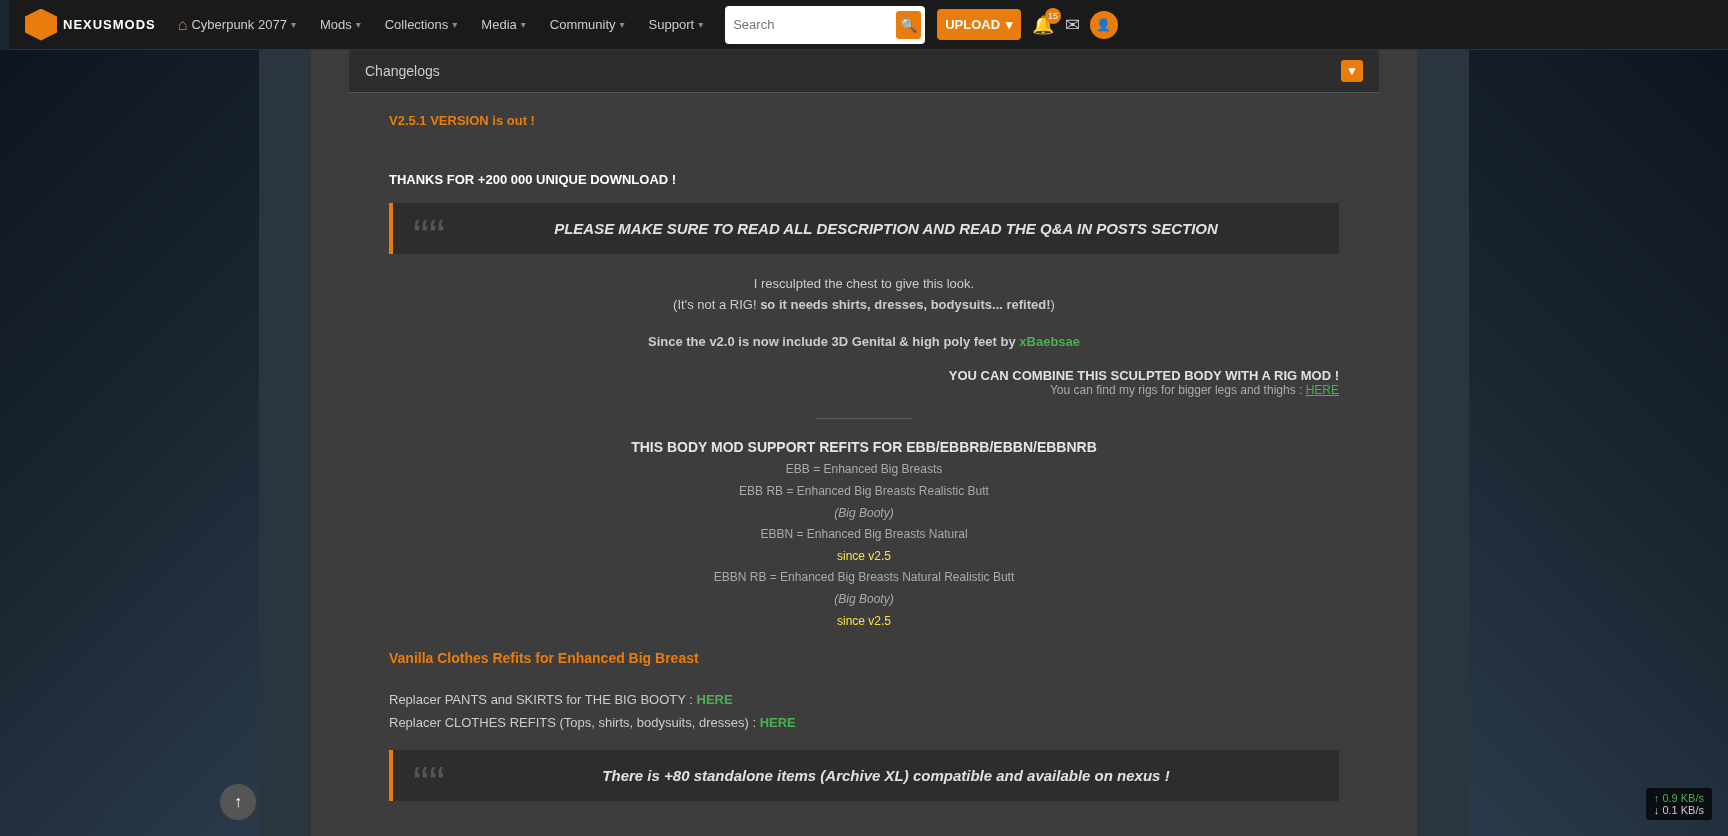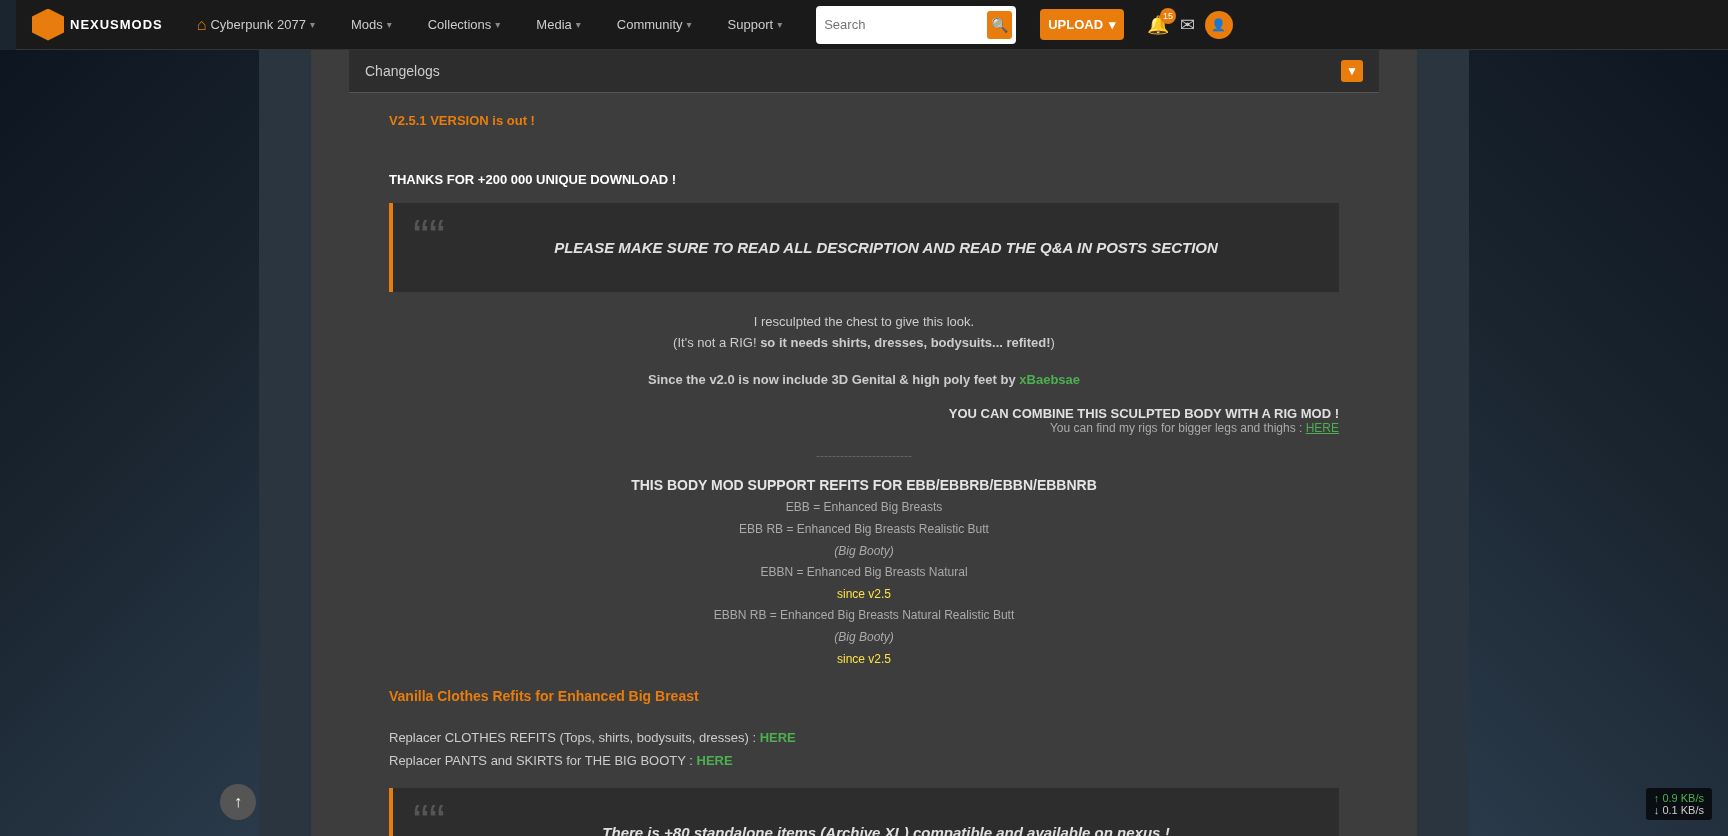--- a/index.html
+++ b/index.html
@@ -7,27 +7,27 @@
       font-family: Arial, sans-serif;
       background: #1a1a1a;
       color: #ccc;
       min-height: 836px;
       overflow-x: hidden;
     }
 
     
     .navbar {
       position: fixed;
-      top: 0; left: 16px; right: 0;
+      top: 0; left: 9px; right: 0;
       height: 50px;
       background: #1a1a1a;
       display: flex;
       align-items: center;
       padding: 0 16px;
-      gap: 16px;
+      gap: 4px;
       z-index: 100;
       border-bottom: 1px solid #333;
     }
     .navbar-logo {
       display: flex;
       align-items: center;
       gap: 6px;
       margin-right: 8px;
     }
     .logo-icon {
@@ -229,21 +229,21 @@
       font-size: 13px;
       font-weight: bold;
       margin-bottom: 16px;
       margin-top: 44px;
     }
 
     
     .blockquote {
       border-left: 4px solid #e87d0d;
       background: #2d2d2d;
-      padding: 36px 30px;
+      padding: 17px 30px;
       margin: 4px 0 20px 0;
       position: relative;
     }
     .blockquote::before {
       content: '\201C\201C';
       font-size: 48px;
       color: #555;
       position: absolute;
       left: 20px;
       top: 10px;
@@ -489,26 +489,26 @@
             <span>EBBN RB = Enhanced Big Breasts Natural Realistic Butt</span>
             <em>(Big Booty)</em>
             <span class="link-green-since">since v2.5</span>
           </span>
         </div>
       </div>
 
       <p class="vanilla-title">Vanilla Clothes Refits for Enhanced Big Breast</p>
 
       <p class="replacer-line">
-        <span>Replacer CLOTHES REFITS (Tops, shirts, bodysuits, dresses) :</span>
+        <span>Replacer PANTS and SKIRTS for THE BIG BOOTY :</span>
         <a href="#"> <span>HERE</span></a>
       </p>
 
       <p class="replacer-line">
-        <span>Replacer PANTS and SKIRTS for THE BIG BOOTY :</span>
+        <span>Replacer CLOTHES REFITS (Tops, shirts, bodysuits, dresses) :</span>
         <a href="#"> <span>HERE</span></a>
       </p>
 
       <div class="blockquote" style="margin-top:20px;">
         <p class="blockquote-text">There is +80 standalone items (Archive XL) compatible and available on nexus !</p>
       </div>
 
     </div>
   </div>
 </div>

